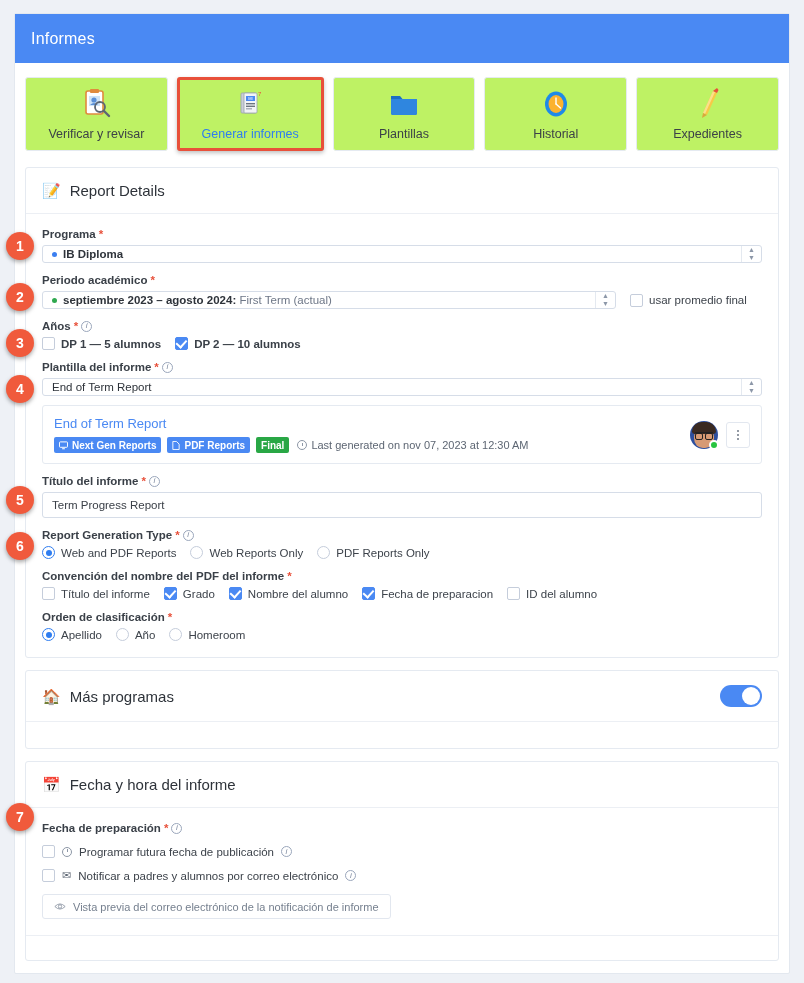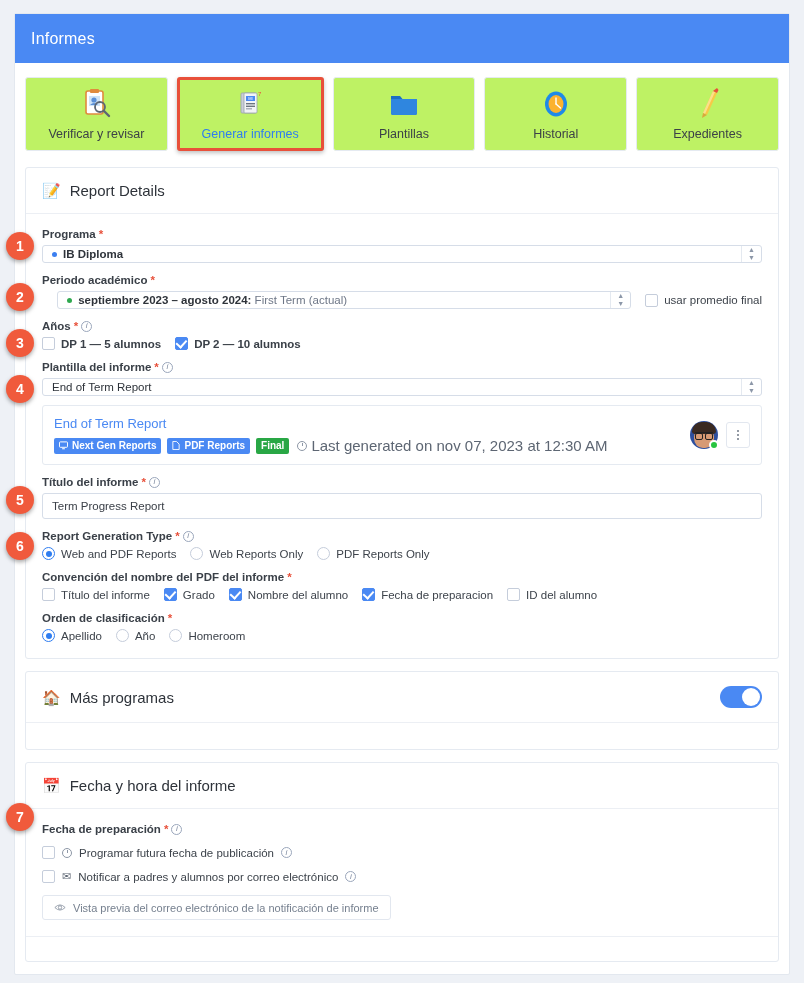--- a/index.html
+++ b/index.html
@@ -238,21 +238,21 @@
     font-size: 10px;
     font-weight: bold;
     color: #ffffff;
   }
   .badge.blue { background: #4a89f3; }
   .badge.green { background: #29a745; }
   .gen-note {
     display: inline-flex;
     align-items: center;
     gap: 4px;
-    font-size: 15px;
+    font-size: 11px;
     color: #5d6673;
     margin-left: 2px;
   }
   .clock-i {
     width: 10px; height: 10px;
     border: 1px solid #8d97a6;
     border-radius: 50%;
     position: relative;
     flex: none;
   }
@@ -491,21 +491,21 @@
         <span class="spinner">
             <span>▲</span>
             <span>▼</span>
           </span>
       </div>
 
       <div class="fld-label row-gap">
         <span>Periodo académico</span>
         <span class="req">*</span>
       </div>
-      <div style="display:flex; align-items:center; gap:14px;justify-content:flex-end;">
+      <div style="display:flex; align-items:center; gap:14px;">
         <div class="select-box" style="width:574px;">
           <span class="dot" style="background:#2fa84f"></span>
           <span class="val"><span>septiembre 2023 – agosto 2024:</span><span class="muted"> First Term (actual)</span></span>
           <span class="spinner">
               <span>▲</span>
               <span>▼</span>
             </span>
         </div>
         <label class="opt plain">
           <span class="chk"></span>

